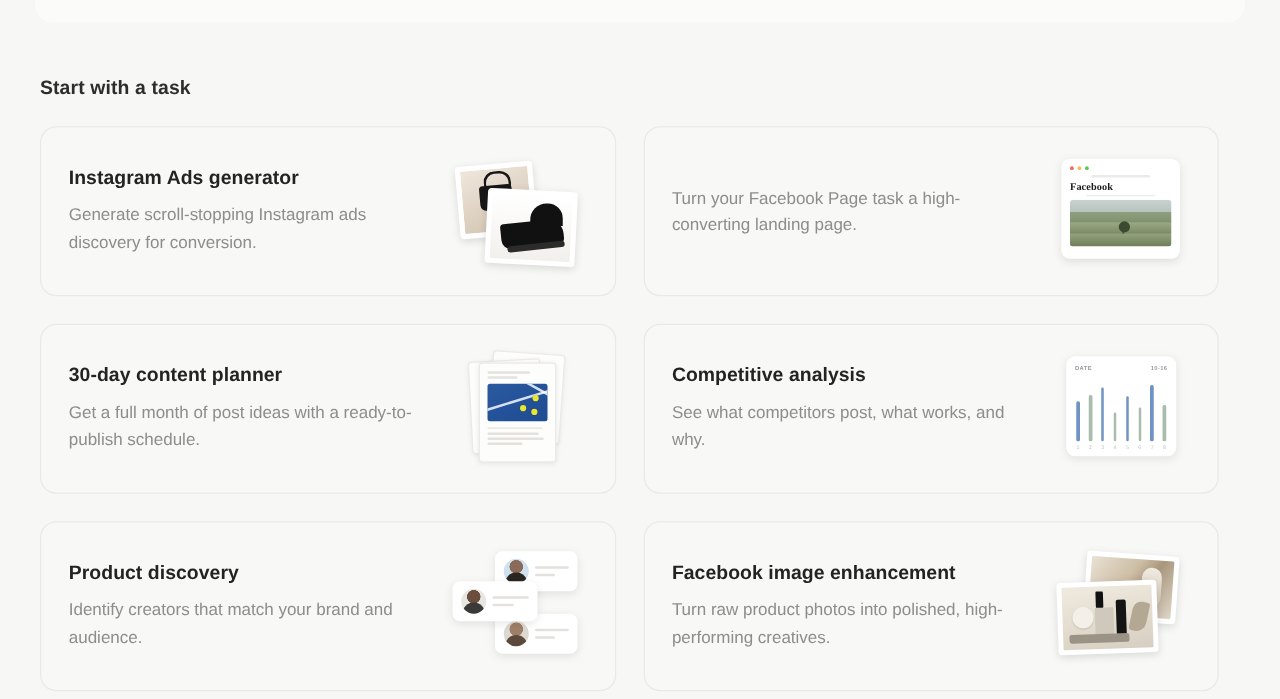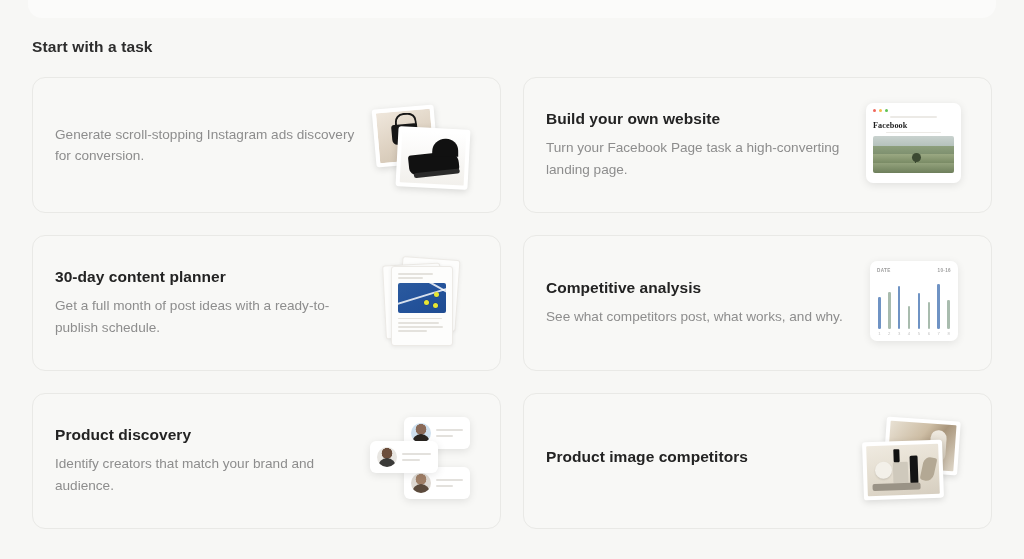--- a/index.html
+++ b/index.html
@@ -23,21 +23,22 @@
     left: 28px;
     right: 28px;
     top: -34px;
     height: 52px;
     background: #fbfbfa;
     border-radius: 14px;
   }
 
   .page {
     position: relative;
-    padding: 38px 32px 0 32px;
+    padding: 38px 49px 0 32px;
+    margin-top: 24px;
   }
 
   .section-title {
     font-size: 15.5px;
     font-weight: 700;
     color: #2d2d2d;
     letter-spacing: 0.1px;
     margin-bottom: 21px;
   }
 
@@ -248,39 +249,39 @@
 <div class="top-panel-edge"></div>
 
 <div class="page">
 
   <div class="section-title">Start with a task</div>
 
   <div class="grid">
 
     <div class="card">
       <div class="card-text">
+        <div class="card-title">Instagram Ads generator</div>
         <div class="card-desc">Generate scroll-stopping Instagram ads discovery for conversion.</div>
       </div>
       <div class="thumb">
         <div class="ph ig-a">
           <i>
               <span class="ig-bag"></span>
             </i>
         </div>
         <div class="ph ig-b">
           <i>
               <span class="shoe"></span>
             </i>
         </div>
       </div>
     </div>
 
     <div class="card">
       <div class="card-text">
-        <div class="card-title">Build your own website</div>
         <div class="card-desc">Turn your Facebook Page task a high-converting landing page.</div>
       </div>
       <div class="thumb">
         <div class="browser">
           <div class="dots">
             <span class="d-r"></span>
             <span class="d-y"></span>
             <span class="d-g"></span>
           </div>
           <div class="bline" style="width:58%"></div>
@@ -377,21 +378,22 @@
           <div class="plines">
               <i></i>
               <i></i>
             </div>
         </div>
       </div>
     </div>
 
     <div class="card">
       <div class="card-text">
-        <div class="card-title">Product image competitors</div>
+        <div class="card-title">Facebook image enhancement</div>
+        <div class="card-desc">Turn raw product photos into polished, high-performing creatives.</div>
       </div>
       <div class="thumb">
         <div class="ph pr-a">
             <i></i>
           </div>
         <div class="ph pr-b">
           <i>
             <span class="obj o-ball"></span>
             <span class="obj o-box"></span>
             <span class="obj o-cap"></span>

